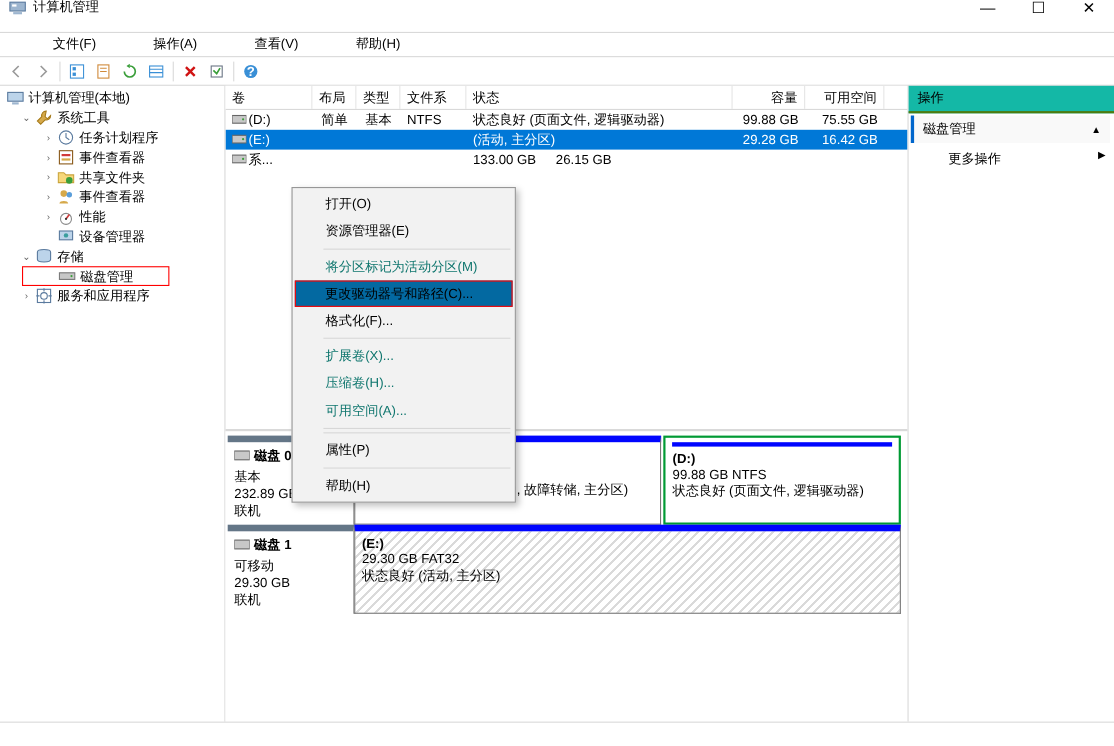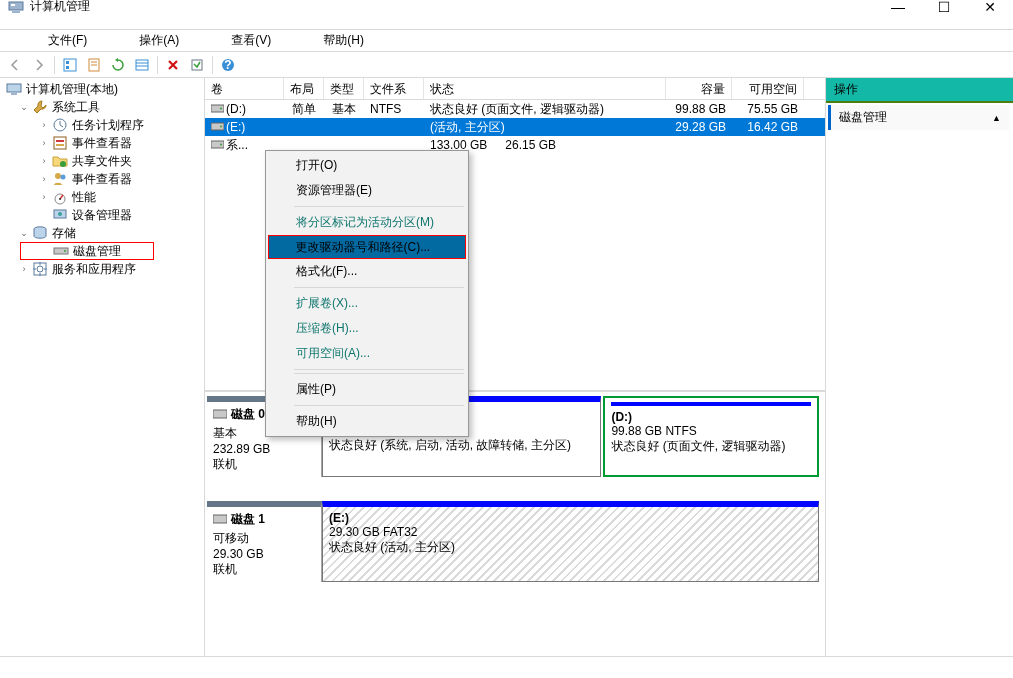--- a/index.html
+++ b/index.html
@@ -44,39 +44,39 @@
 
 .vol-rows { height: 292px; overflow: auto; border-bottom: 2px solid #d9d9d9; position: relative; }
 .vol-row { display: flex; height: 18px; align-items: center; }
 .vol-row .cell { padding: 1px 6px; overflow: hidden; white-space: nowrap; }
 .vol-row .cell.r { text-align: right; }
 .vol-row.selected { background: #0078d7; color: #fff; }
 .disk-icon-svg { width: 13px; height: 11px; display: inline-block; vertical-align: -1px; margin-right: 2px; }
 
 
 .disk-graphical { flex: 1; overflow: auto; padding: 4px 4px 4px 2px; background: #fff; }
-.disk-block { display: flex; margin-bottom: 24px; }
+.disk-block { display: flex; margin-bottom: 0; }
 .disk-info { width: 115px; border-top: 6px solid #647687; border-right: 1px solid #a5a5a5; padding: 4px 6px; }
 .disk-info .dname { font-weight: bold; margin-bottom: 2px; display: flex; align-items: center; gap: 4px; }
 .disk-vols { flex: 1; display: flex; }
 .volbox { border: 1px solid #777; border-top: 6px solid #0005ff; padding: 4px 6px; margin-right: 2px; }
 .volbox.green { border: 2.5px solid #009a34; border-top: 2.5px solid #009a34; padding: 4px 6px; }
 .volbox .vname { font-weight: bold; }
 .volbox.hatch { background: repeating-linear-gradient(135deg,#fff,#fff 4px,#dadada 4px,#dadada 6px); }
 .volbox .vbar { height: 4px; background: #0005ff; margin: -4px -6px 4px -6px; }
 .volbox.green .vbar { margin: 0 0 4px 0; }
 
 
 .action-header { background: #14b8a6; padding: 3px 8px; border-bottom: 2px solid #4d7c0f; font-size: 12px; }
 .action-section { padding: 4px 8px; border-left: 3px solid #0066cc; margin: 2px 4px 2px 2px; background: #f9f9f9; display: flex; align-items: center; justify-content: space-between; }
 .action-item { padding: 4px 8px 4px 36px; }
 .action-caret { font-size: 9px; }
 
 
-.context-menu { position: absolute; left: 265px; top: 150px; width: 204px; background: #f2f2f2; border: 1px solid #979797; box-shadow: 3px 3px 6px rgba(0,0,0,0.25); padding: 2px; z-index: 100; }
+.context-menu { position: absolute; left: 265px; top: 170px; width: 204px; background: #f2f2f2; border: 1px solid #979797; box-shadow: 3px 3px 6px rgba(0,0,0,0.25); padding: 2px; z-index: 100; }
 .context-menu .mitem { padding: 4px 24px 4px 28px; position: relative; }
 .context-menu .mitem.disabled { color: #0f766e; }
 .context-menu .mitem.hover { background: #0369a1; border: 1.5px solid #ff0000; padding: 2.5px 22.5px 2.5px 26.5px; }
 .context-menu .msep { height: 1px; background: #d7d7d7; margin: 3px 2px 3px 26px; }
 
 
 .c-vol { width: 79px; }
 .c-layout { width: 40px; text-align: center;}
 .c-type { width: 40px; text-align: center;}
 .c-fs { width: 60px; }
@@ -387,20 +387,24 @@
       </div>
     </div>
   </div>
 
   <div class="action-pane">
     <div class="action-header">操作</div>
     <div class="action-section">
       <span>磁盘管理</span>
       <span class="action-caret">▲</span>
     </div>
+    <div class="action-item">
+      <span>更多操作</span>
+      <span style="float:right" class="action-caret">▶</span>
+    </div>
   </div>
 
 </div>
 
 <div class="statusbar"></div>
 
 <div class="context-menu">
   <div class="mitem">打开(O)</div>
   <div class="mitem">资源管理器(E)</div>
   <div class="msep"></div>

